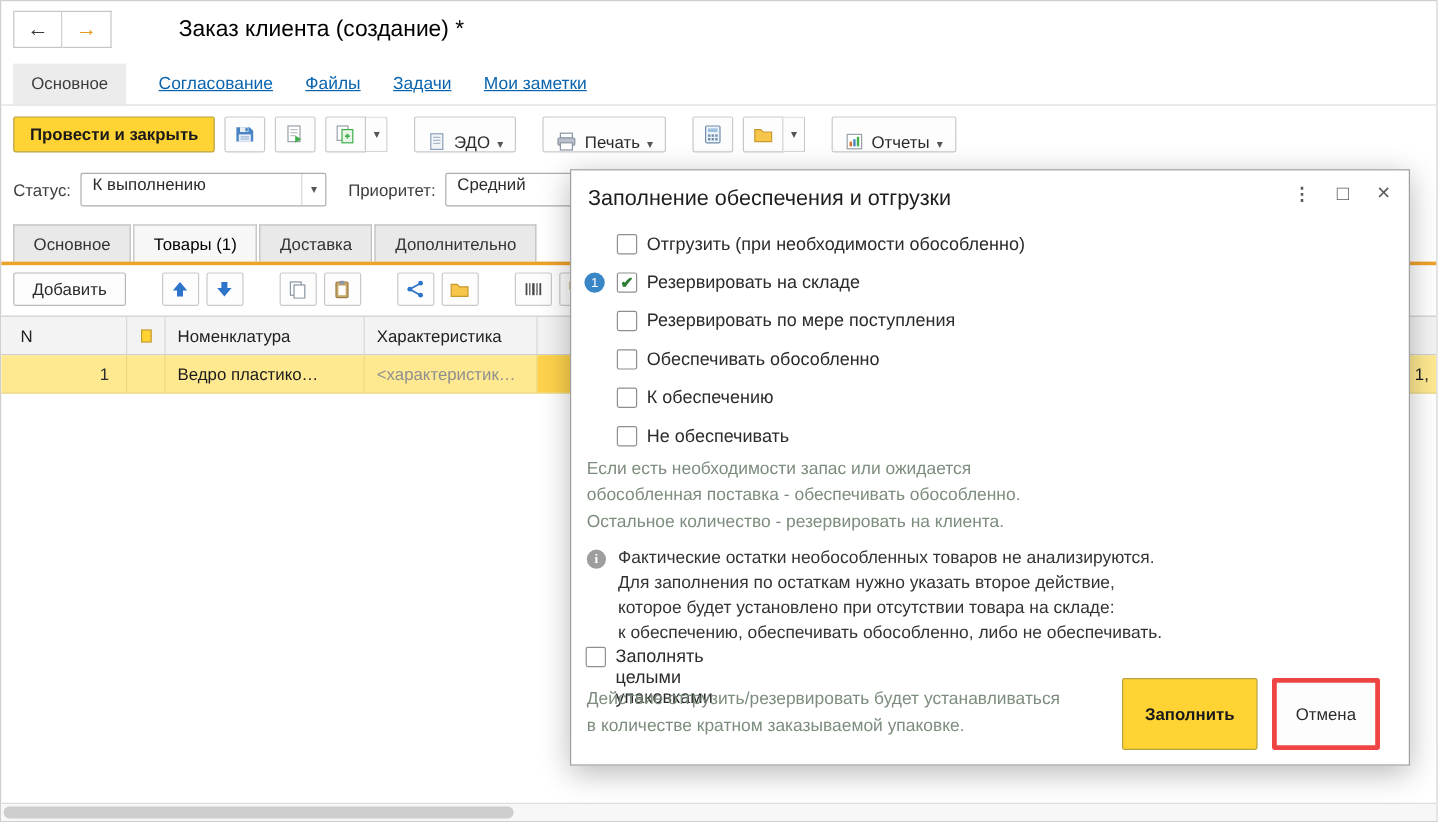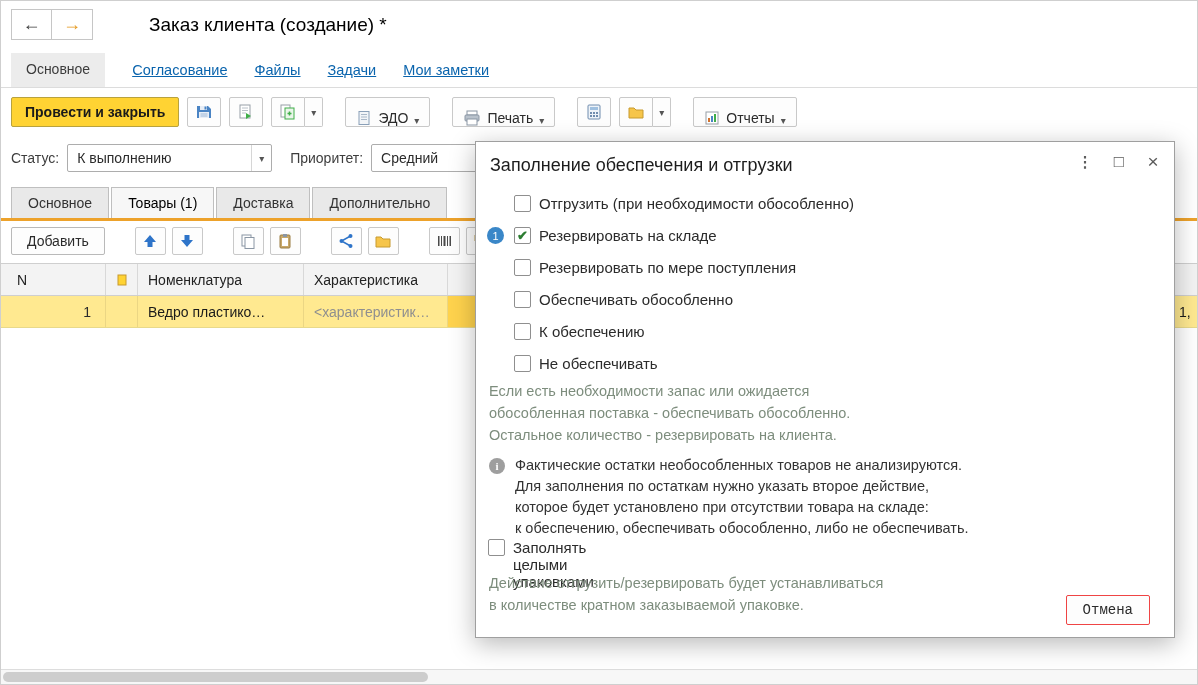--- a/index.html
+++ b/index.html
@@ -35,21 +35,21 @@
   .caret { font-size: 10px; color: #555; }
   .split { display: flex; }
   .split .icon-btn { border-radius: 2px 0 0 2px; }
   .caret-btn { width: 18px; height: 30px; border: 1px solid #c9c9c9; border-left: none; background: #fdfdfd;
     display: flex; align-items: center; justify-content: center; border-radius: 0 2px 2px 0; cursor: pointer; }
   .gap-l { margin-left: 14px; }
 
   
   .status-row { position: absolute; left: 10px; top: 143px; display: flex; align-items: center; }
   .field-label { color: #3d3d3d; margin-right: 8px; }
-  .combo { display: flex; height: 28px; border: 1px solid #adadad; background: #fff; border-radius: 2px; align-items: center; }
+  .combo { display: flex; height: 28px; border: 1px solid #adadad; background: #fff; border-radius: 2px; align-items: flex-start; }
   .combo-value { padding: 0 9px; flex: 1; white-space: nowrap; overflow: hidden; }
   .combo-dd { width: 20px; height: 100%; display: flex; align-items: center; justify-content: center;
     border-left: 1px solid #d6d6d6; color: #555; font-size: 10px; cursor: pointer; }
 
   
   .doc-tabs { position: absolute; left: 10px; top: 186px; display: flex; gap: 2px; height: 31px; }
   .doc-tab { background: #e9e9e9; border: 1px solid #bfbfbf; border-bottom: none; padding: 7px 16px; color: #333; cursor: pointer; }
   .doc-tab.active { background: #f7f7f7; color: #000; }
   .accent-line { position: absolute; left: 0; top: 217px; width: 100%; height: 3px; background: #eda22b; }
 
@@ -113,22 +113,22 @@
     margin-top: 3px; flex: none; font-family: "Liberation Serif", serif; }
   .info-lines { margin-left: 10px; color: #333; font-size: 14.5px; line-height: 21px; }
   .pack-row { position: absolute; left: 0; top: 390px; height: 32px; }
   .pack-row .cb { left: 12px; }
   .pack-row .opt-label { left: 37px; }
   .hint2 { position: absolute; left: 13px; top: 430px; }
 
   .dlg-buttons { position: absolute; right: 24px; bottom: 12px; display: flex; gap: 12px; }
   .btn-fill { background: #ffd333; border: 1px solid #b8a23e; font-weight: bold; padding: 6px 18px;
     border-radius: 2px; font-size: 14px; font-family: inherit; cursor: pointer; color: #1a1a1a; }
-  .btn-cancel { background: #fdfdfd; border: 1px solid #ef4444; padding: 6px 16px; border-radius: 2px;
-    font-size: 14px; font-family: Liberation Mono, monospace; cursor: pointer; color: #2b2b2b; }
+  .btn-cancel { background: #fdfdfd; border: 4px solid #ef4444; padding: 18px 16px; border-radius: 2px;
+    font-size: 14px; font-family: Liberation Sans, sans-serif; cursor: pointer; color: #2b2b2b; }
 </style>
 </head>
 <body>
 
 <div class="screen">
 
   <div class="nav-group">
     <div class="nav-btn">
       <span class="arrow-back">←</span>
     </div>
@@ -412,17 +412,18 @@
       <span class="cb"></span>
       <span class="opt-label">Заполнять целыми упаковками</span>
     </div>
 
     <div class="hint hint2">
       <div>Действие отгрузить/резервировать будет устанавливаться</div>
       <div>в количестве кратном заказываемой упаковке.</div>
     </div>
 
     <div class="dlg-buttons">
+      <button class="btn-fill">Заполнить</button>
       <button class="btn-cancel">Отмена</button>
     </div>
   </div>
 
 </div>
 
 </body></html>

